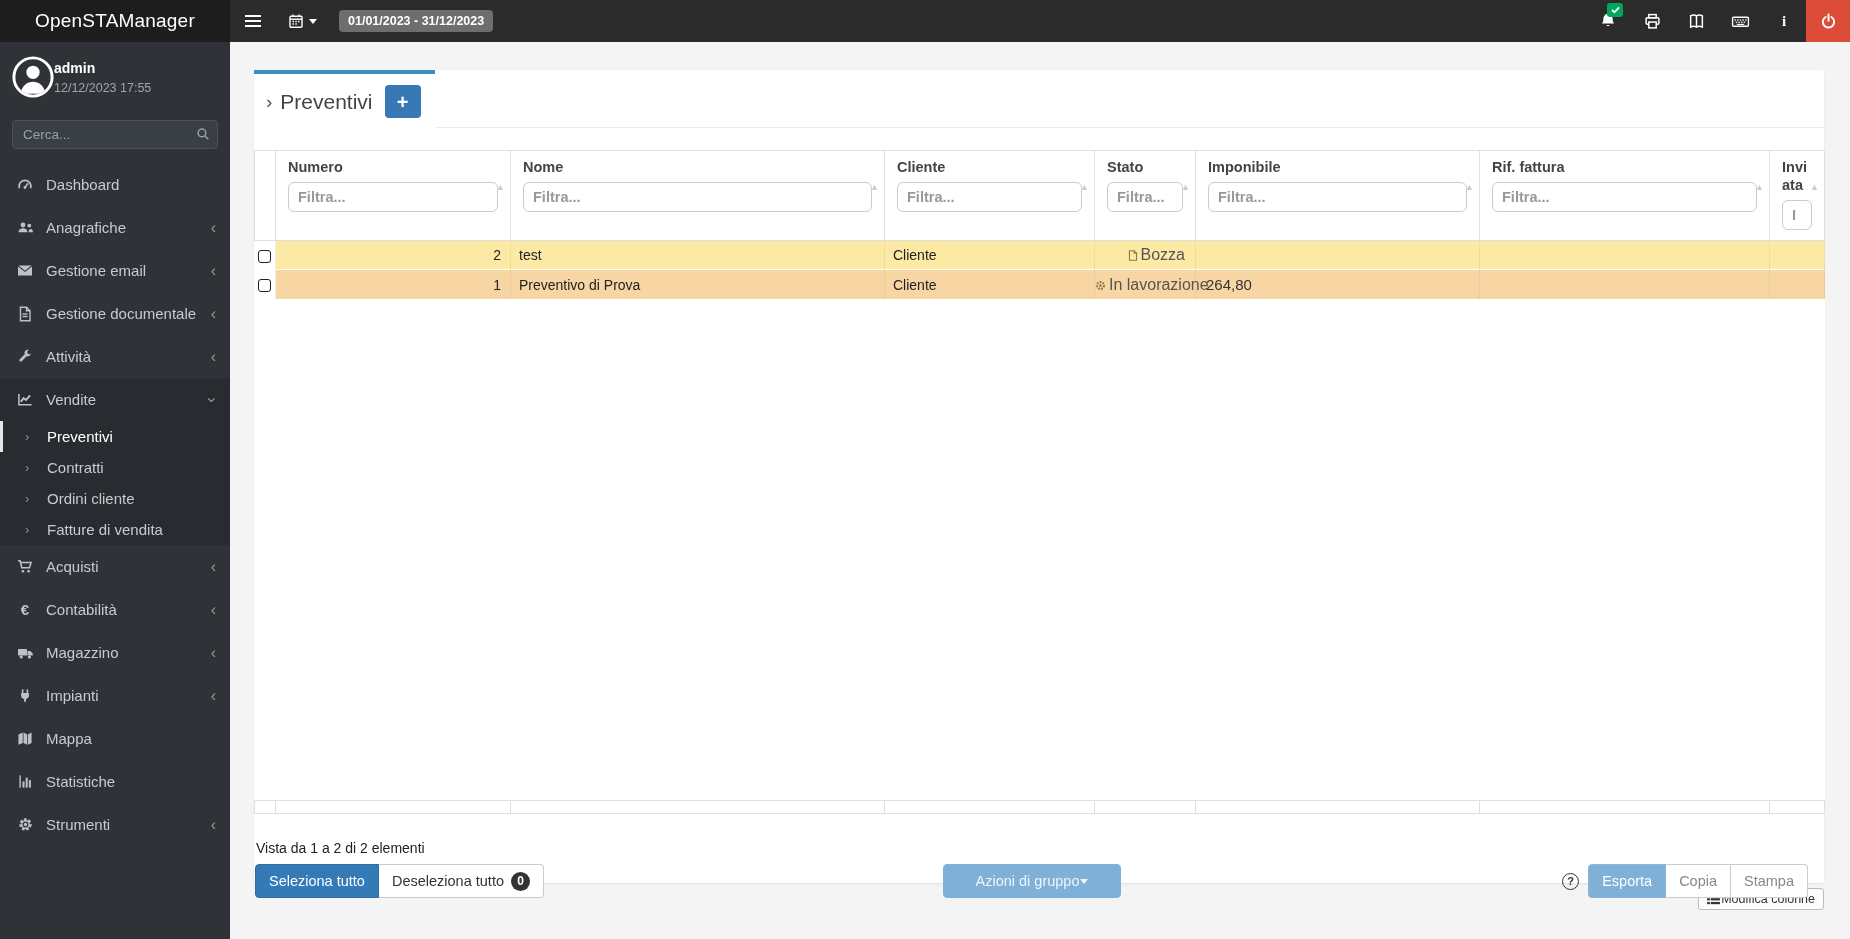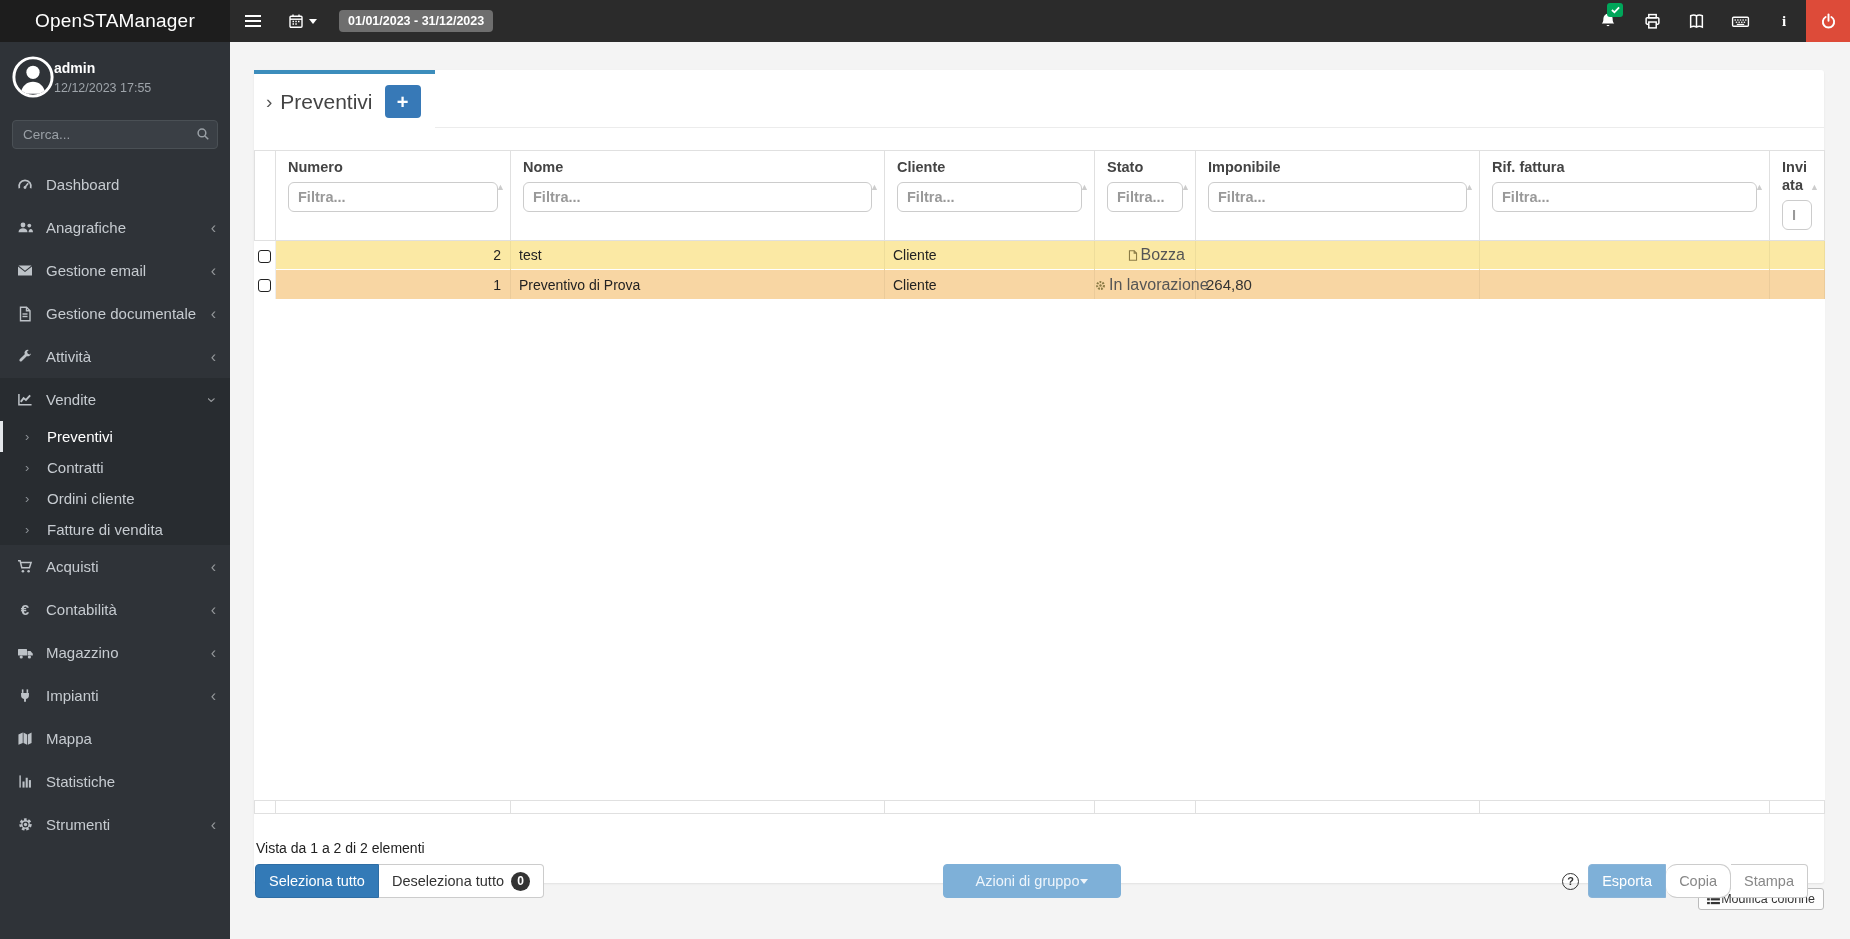--- a/index.html
+++ b/index.html
@@ -91,21 +91,21 @@
   .btn-desel { border-radius:0 4px 4px 0; border-left:none; display:flex; align-items:center; gap:7px; }
   .badge-0 { display:inline-flex; align-items:center; justify-content:center; width:19px; height:19px; border-radius:50%;
              background:#333; color:#fff; font-size:12px; font-weight:bold; }
   .btn-group-actions { position:absolute; left:50%; transform:translateX(-50%); background:#7eb0d8; border:1px solid #7eb0d8;
                        color:#eef5fb; border-radius:4px; padding:0 32px; display:flex; align-items:center; gap:0; }
   .caret-lite { width:0; height:0; border-left:4px solid transparent; border-right:4px solid transparent; border-top:5px solid #eef5fb; }
   .right-tools { margin-left:auto; display:flex; align-items:center; }
   .help-circle { width:17px; height:17px; border:1.5px solid #333; border-radius:50%; color:#333; font-size:11px; font-weight:bold;
                  display:flex; align-items:center; justify-content:center; margin-right:9px; cursor:pointer; }
   .btn-export { background:#7eb0d8; border-color:#8ab4d8; color:#fff; border-radius:4px 0 0 4px; }
-  .btn-mid { border-left:none; color:#888;border-radius:11px; }
+  .btn-mid { border-left:none; color:#888; }
   .btn-print { border-left:none; color:#888; border-radius:0 4px 4px 0; }
 
   .below-card { display:flex; justify-content:flex-end; margin-top:5px; }
   .btn-cols { display:flex; align-items:center; gap:1px; background:#fdfdfd; border:1px solid #bbb; border-radius:3px;
               font-size:12.5px; color:#333; padding:2px 8px; height:22px; cursor:pointer; }
   svg { display:block; }
 </style>
 </head>
 <body>
 

